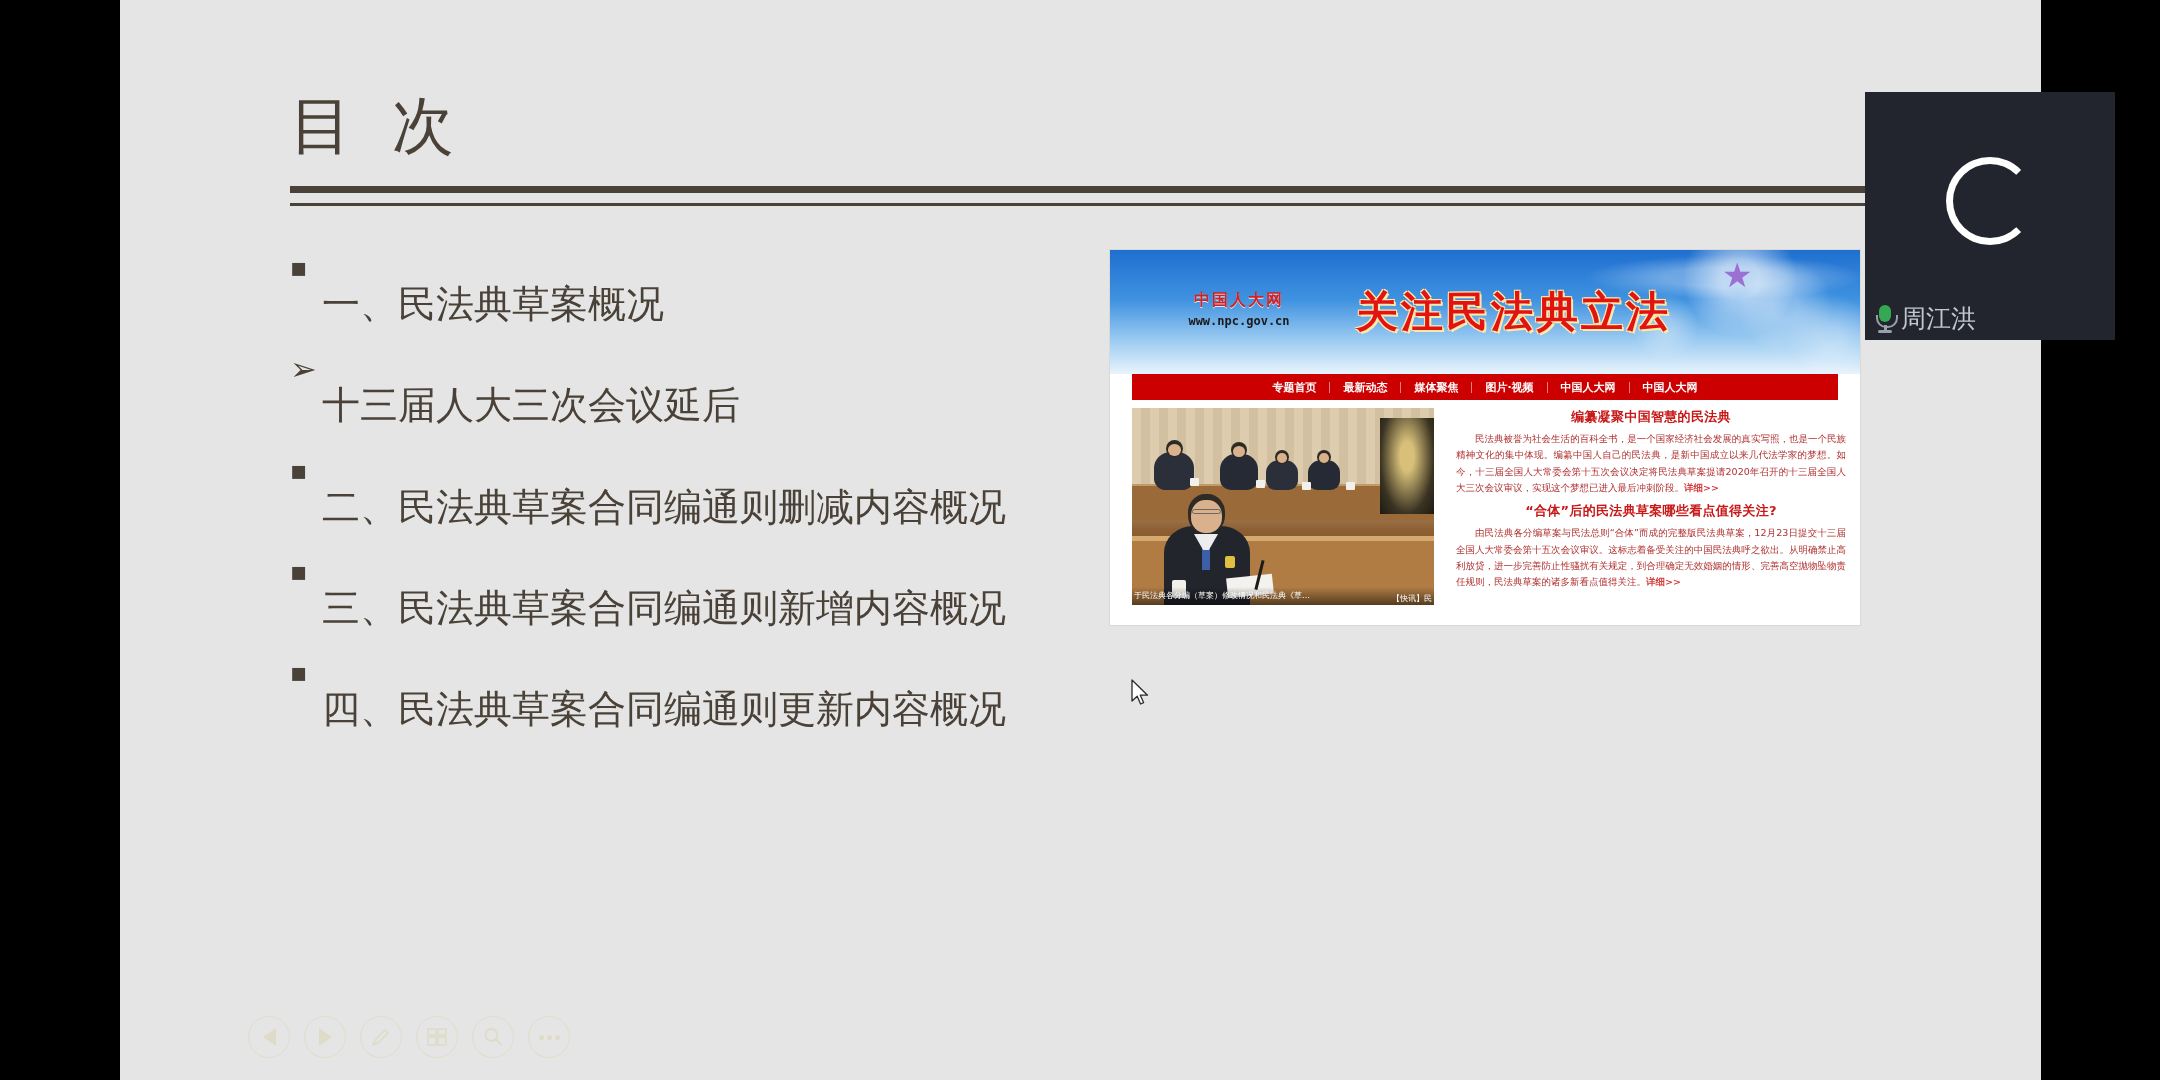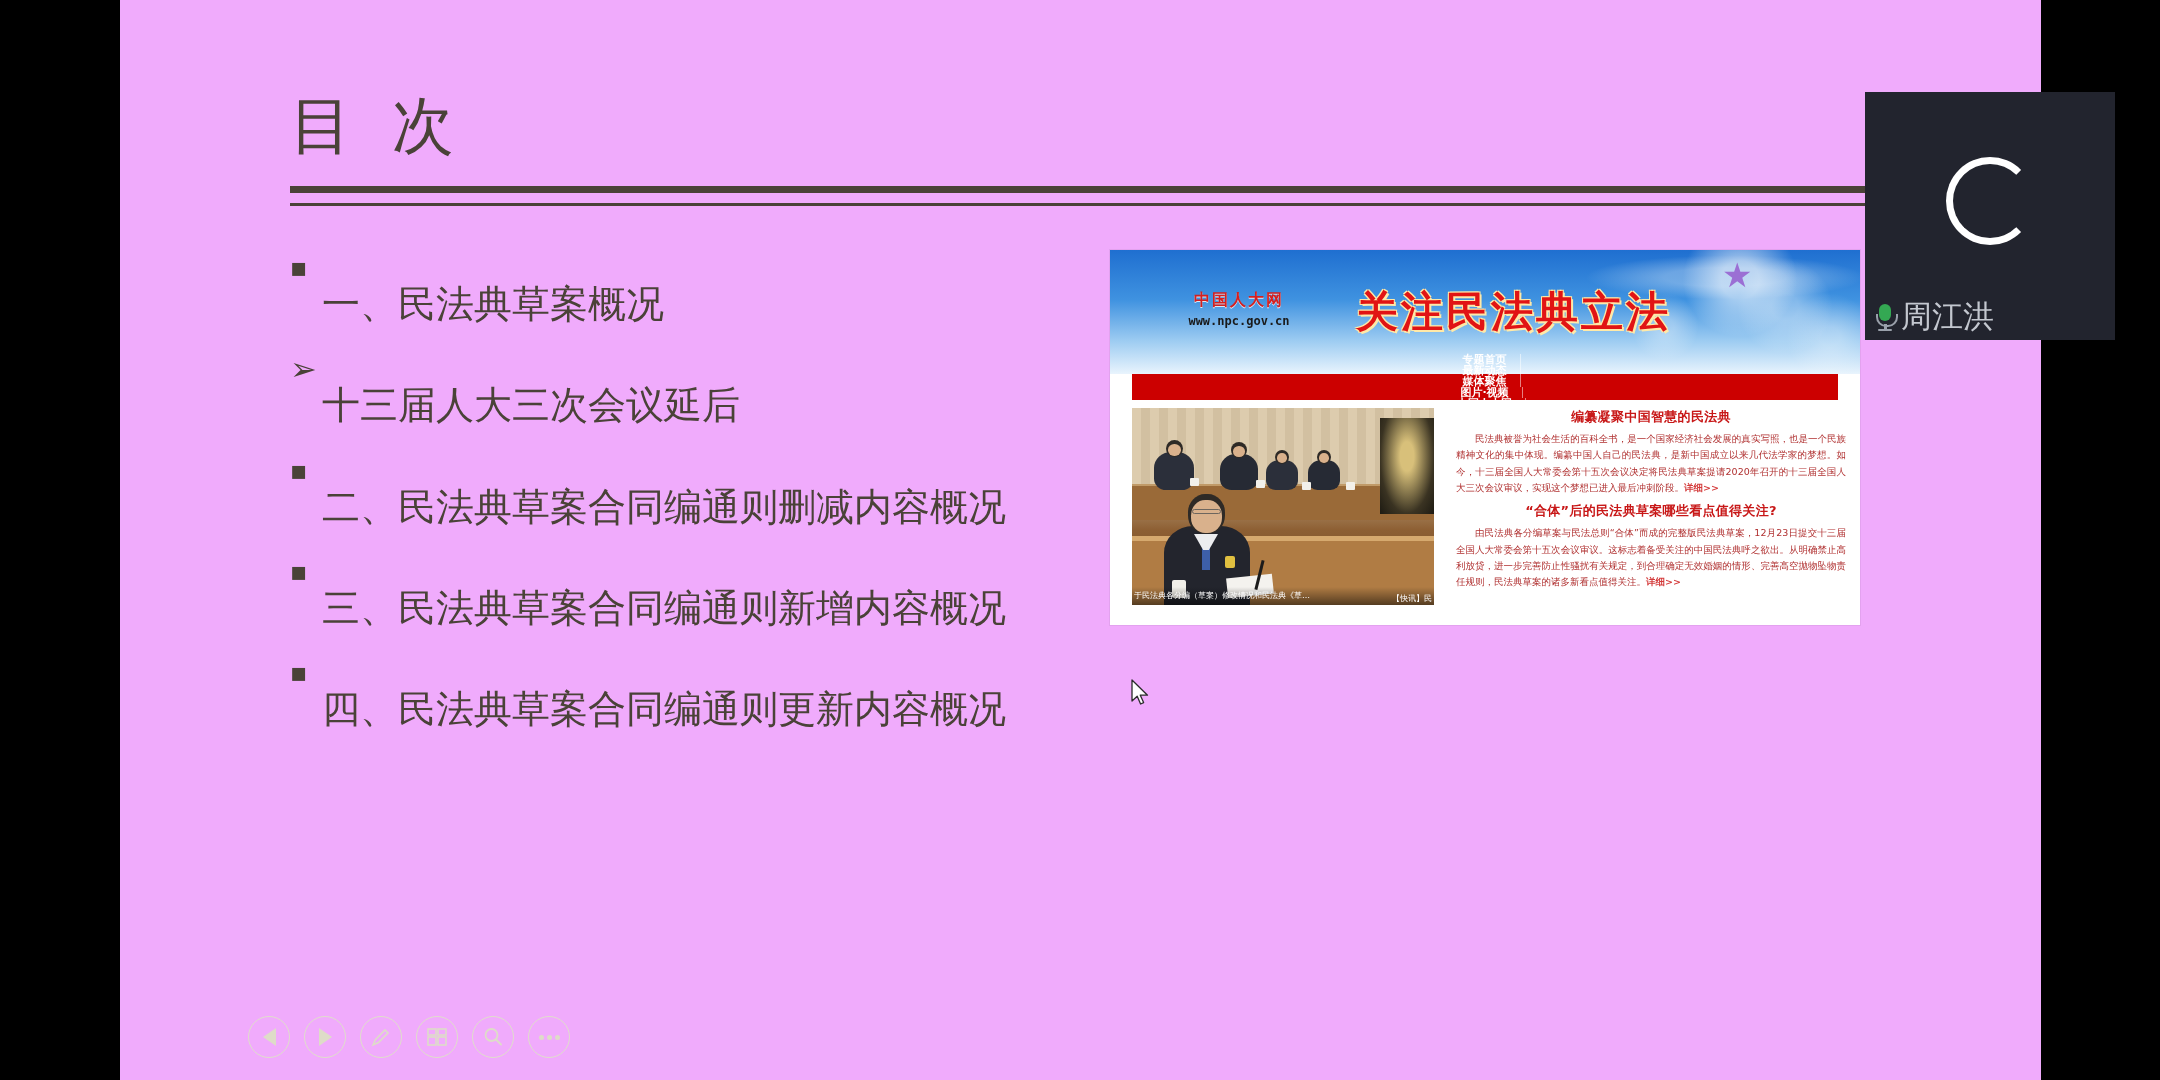--- a/index.html
+++ b/index.html
@@ -6,21 +6,21 @@
   body{
     width:2160px;height:1080px;overflow:hidden;background:#000;
     font-family:"Liberation Sans","DejaVu Sans",sans-serif;
     position:relative;
   }
   .stage{position:absolute;left:0;top:0;width:2160px;height:1080px;background:#000;}
 
   
   .slide{
     position:absolute;left:120px;top:0;width:1921px;height:1080px;
-    background:#f0abfc;overflow:hidden;
+    background:#e5e5e5;overflow:hidden;
   }
 
   
   .slide-title{
     position:absolute;left:170px;top:84px;
     font-size:62px;letter-spacing:10px;color:#4A4238;
     font-family:"DejaVu Sans","Liberation Sans",sans-serif;font-weight:400;
     white-space:nowrap;
   }
   .rule-thick{position:absolute;left:170px;top:186px;width:1750px;height:7px;background:#4A4238;}
@@ -67,21 +67,21 @@
     color:#1a1a1a;font-size:12px;font-weight:bold;margin-top:3px;letter-spacing:0px;
     font-family:"DejaVu Sans Mono","Liberation Mono",monospace;
   }
   .ws-banner-title{
     position:absolute;left:246px;top:34px;color:#e11414;font-size:42px;font-weight:bold;
     letter-spacing:3px;font-family:"DejaVu Sans","Liberation Sans",sans-serif;
     text-shadow:2px 2px 0 #ffe9a8, -1px -1px 0 #ffe9a8, 1px -1px 0 #ffe9a8, -1px 1px 0 #ffe9a8;
   }
   .ws-nav{
     position:absolute;left:22px;top:124px;width:706px;height:26px;background:#cc0000;
-    display:flex;align-items:center;justify-content:center;flex-direction:column;
+    display:flex;align-items:center;justify-content:center;
   }
   .ws-nav-item{
     color:#fff;font-size:11px;padding:0 13px;font-weight:bold;
     font-family:"DejaVu Sans","Liberation Sans",sans-serif;white-space:nowrap;
     border-right:1px solid rgba(255,255,255,.5);line-height:1;
   }
   .ws-nav-item:last-child{border-right:none;}
 
   .ws-body{position:absolute;left:22px;top:158px;width:706px;height:200px;}
   .ws-photo{
@@ -137,21 +137,21 @@
   .vid-name{
     position:absolute;left:10px;bottom:8px;display:flex;align-items:center;gap:6px;
   }
   .mic{position:relative;width:20px;height:28px;flex:0 0 20px;}
   .mic-cap{position:absolute;left:4px;top:1px;width:12px;height:17px;border-radius:6px;background:#34a853;}
   .mic-arc{position:absolute;left:1px;top:11px;width:18px;height:11px;
     border:2.5px solid #9aa0ab;border-top:none;border-radius:0 0 10px 10px;}
   .mic-stem{position:absolute;left:8.5px;top:21px;width:3px;height:6px;background:#9aa0ab;}
   .mic-base{position:absolute;left:3px;top:26px;width:14px;height:2.5px;background:#9aa0ab;border-radius:2px;}
   .vid-name-text{
-    color:#c3c7cf;font-size:31px;line-height:1;white-space:nowrap;
+    color:#c3c7cf;font-size:25px;line-height:1;white-space:nowrap;
     font-family:"DejaVu Sans","Liberation Sans",sans-serif;
   }
 
   
   .toolbar{position:absolute;left:128px;bottom:22px;display:flex;gap:14px;}
   .tbtn{
     width:42px;height:42px;border-radius:50%;border:1.6px solid #E0DECB;
     display:flex;align-items:center;justify-content:center;box-sizing:border-box;
   }
   .tri{width:0;height:0;border-top:9px solid transparent;border-bottom:9px solid transparent;}

